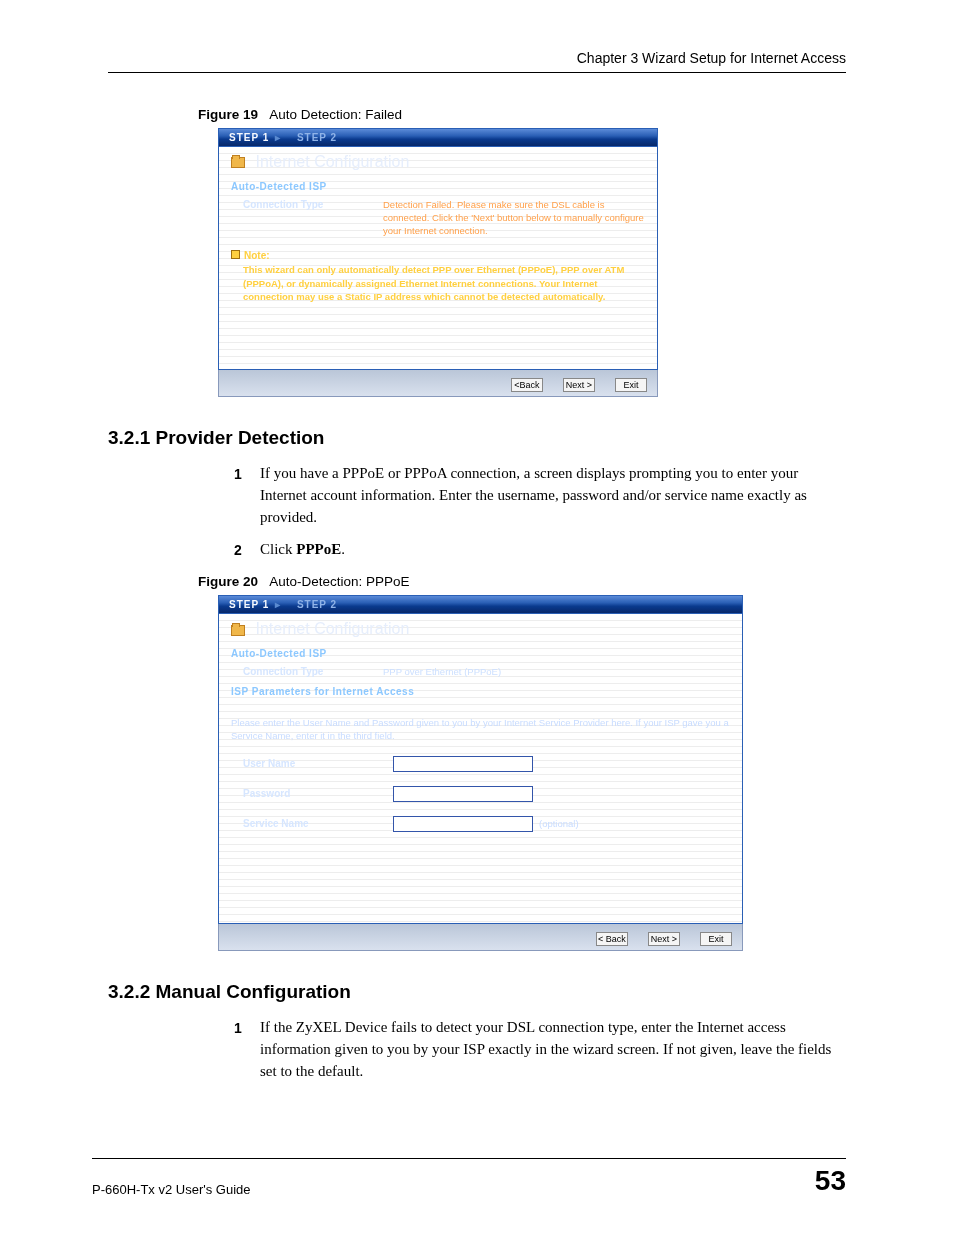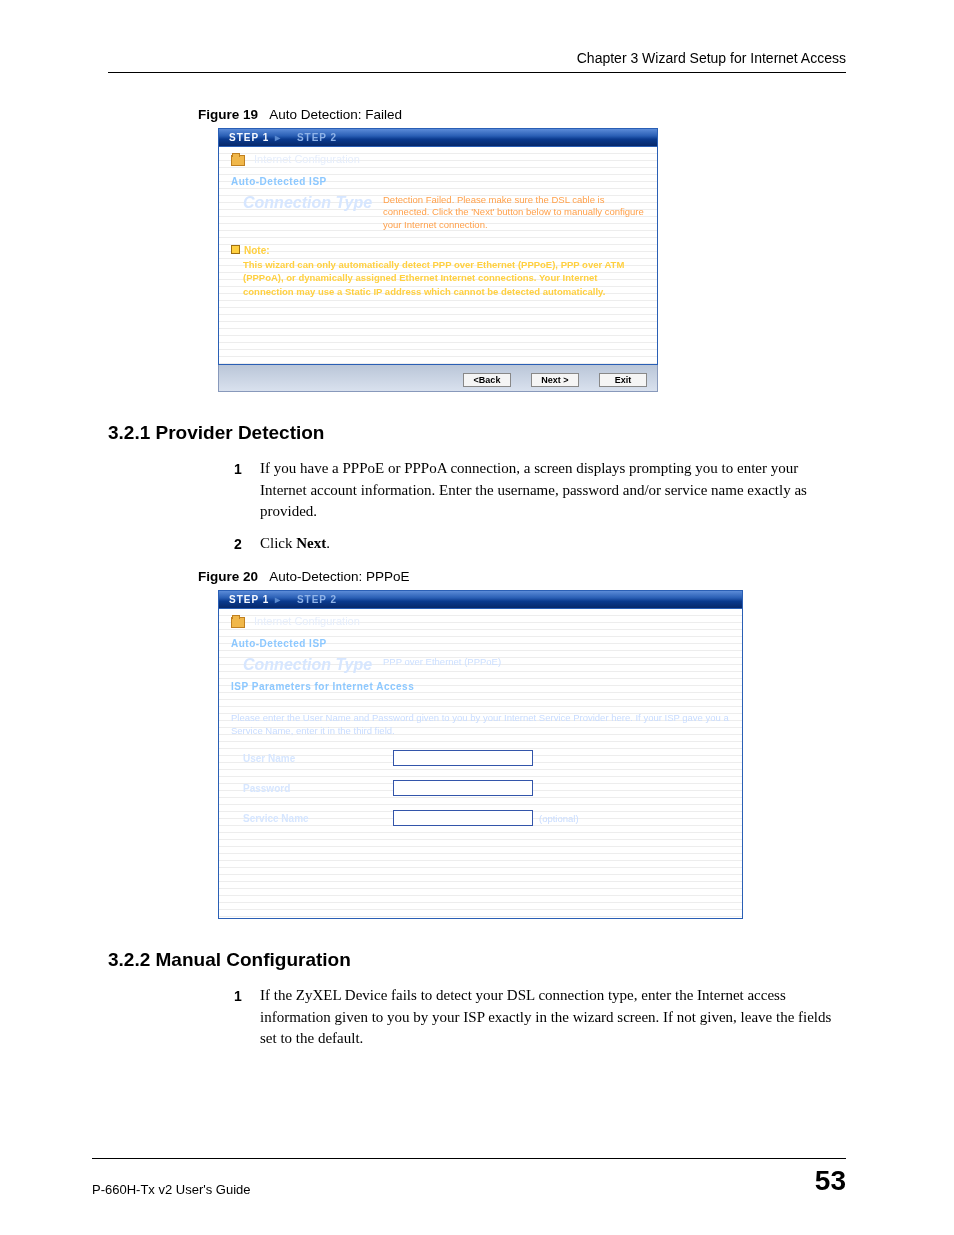--- a/index.html
+++ b/index.html
@@ -49,21 +49,21 @@
     color: #fff;
     font-family: Verdana, Arial, sans-serif;
     font-size: 10px;
     padding: 4px 12px 8px 12px;
     border: 1px solid #2a5fb5;
     border-top: none;
     min-height: 210px;
     position: relative;
   }
   .wiz-title {
-    font-size: 11px;
+    font-size: 16px;
     color: #e6eefc;
     padding: 2px 0 6px 0;
   }
   .wiz-title .folder-icon {
     display:inline-block; width:14px; height:11px;
     background:#f0b74a; border:1px solid #c08020;
     vertical-align:middle; margin-right:6px;
     position:relative;
   }
   .wiz-title .folder-icon::before{
@@ -72,48 +72,47 @@
     border:1px solid #c08020; border-bottom:none;
   }
   .section-label {
     color: #8cc8ff;
     font-weight: bold;
     letter-spacing: .5px;
     font-size: 10px;
     padding: 4px 0;
   }
   .row { display:flex; padding:3px 0 3px 12px; }
-  .row .k { width: 140px; color:#d6e6ff; font-weight:bold; font-size:16px;font-style:italic;}
+  .row .k { width: 140px; color:#d6e6ff; font-weight:bold; font-size:10px;}
   .row .v { flex:1; color:#ffa04a; font-size: 9.5px; line-height:1.35; }
   .note-label {
     color:#ffd040; font-weight:bold; font-size:10px;
     padding-top:10px; display:flex; align-items:flex-start; gap:4px;
   }
   .pin-icon { width:9px; height:9px; background:#ffd040; border:1px solid #a07010;}
   .note-text {
     color:#ffd040; font-size:9.5px; line-height:1.4; padding:2px 6px 0 12px;
     font-weight:bold;
   }
   .wiz-footer {
     background: linear-gradient(#bac6d8,#d9e1ee);
     border: 1px solid #8899bb;
     border-top:none;
     padding: 4px 10px;
     text-align: right;
   }
   .wiz-footer button {
-    width: 48px;
+    width: 32px;
     font-family: Tahoma, Arial, sans-serif;
     font-size: 9px;
     padding: 1px 0;
     margin-left: 16px;
     background: #f5f5f5;
     border: 1px solid #888;
     cursor: pointer;
-    font-weight: bold;
   }
   .wiz-input {
     width: 140px; height:16px; background:#fff; border:1px solid #3355aa;
   }
   .optional { color:#c8dcff; font-size:9.5px; margin-left:6px;}
 
   h3.section-heading {
     font-family: Arial, Helvetica, sans-serif;
     font-size: 19px;
     font-weight: bold;
@@ -202,21 +201,21 @@
   <div class="wiz-footer">
     <button>&lt;Back</button>
     <button>Next &gt;</button>
     <button>Exit</button>
   </div>
 </div>
 
 <h3 class="section-heading">3.2.1  Provider Detection</h3>
 <ol class="body-list">
   <li>If you have a PPPoE or PPPoA connection, a screen displays prompting you to enter your Internet account information. Enter the username, password and/or service name exactly as provided.</li>
-  <li>Click <b>Next</b>.</li>
+  <li>Click <b>PPPoE</b>.</li>
 </ol>
 
 <div class="figure-caption" style="margin-top:14px">
   <b>Figure 20</b>&nbsp;&nbsp;&nbsp;<span>Auto-Detection: PPPoE</span>
 </div>
 <div class="wizard-outer" style="width:525px">
   <div class="step-bar">
     <span class="active">STEP 1</span>
     <span class="arrow">▸</span>
     <span class="inactive">STEP 2</span>
@@ -241,20 +240,25 @@
       <div class="k">Password</div>
       <input class="wiz-input" type="password" style="">
     </div>
     <div class="field-row">
       <div class="k">Service Name</div>
       <input class="wiz-input" type="text" style="">
       <span class="optional">(optional)</span>
     </div>
     <div style="height:52px"></div>
   </div>
+  <div class="wiz-footer">
+    <button>&lt; Back</button>
+    <button>Next &gt;</button>
+    <button>Exit</button>
+  </div>
 </div>
 
 <h3 class="section-heading">3.2.2  Manual Configuration</h3>
 <ol class="body-list">
   <li>If the ZyXEL Device fails to detect your DSL connection type, enter the Internet access information given to you by your ISP exactly in the wizard screen. If not given, leave the fields set to the default.</li>
 </ol>
 
 <div class="page-footer">
   <span class="guide">P-660H-Tx v2 User's Guide</span>
   <span class="num">53</span>

